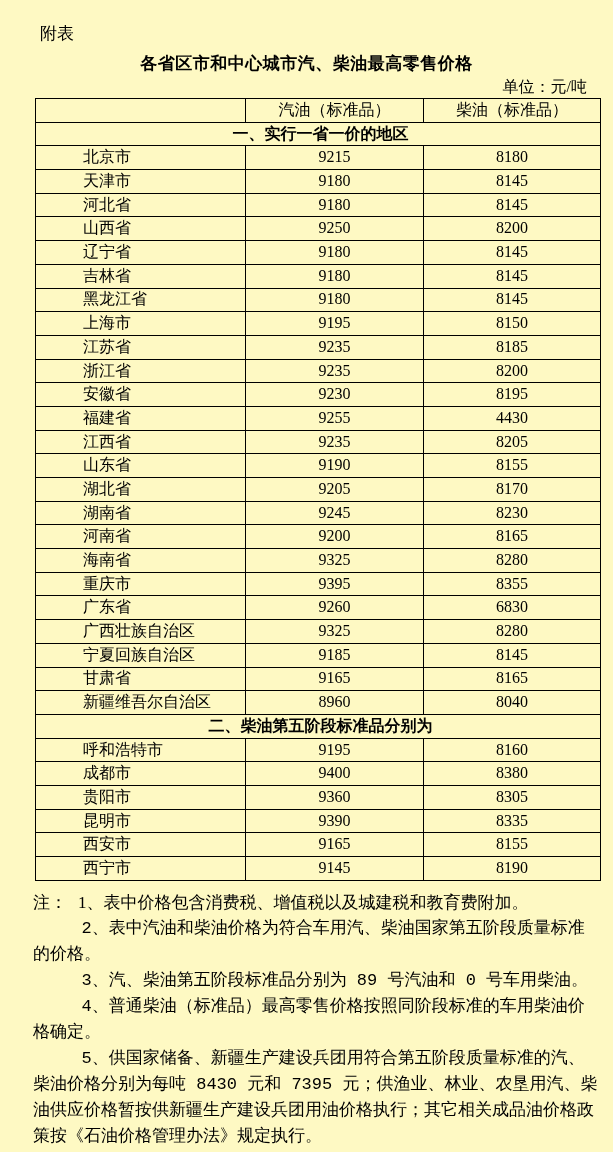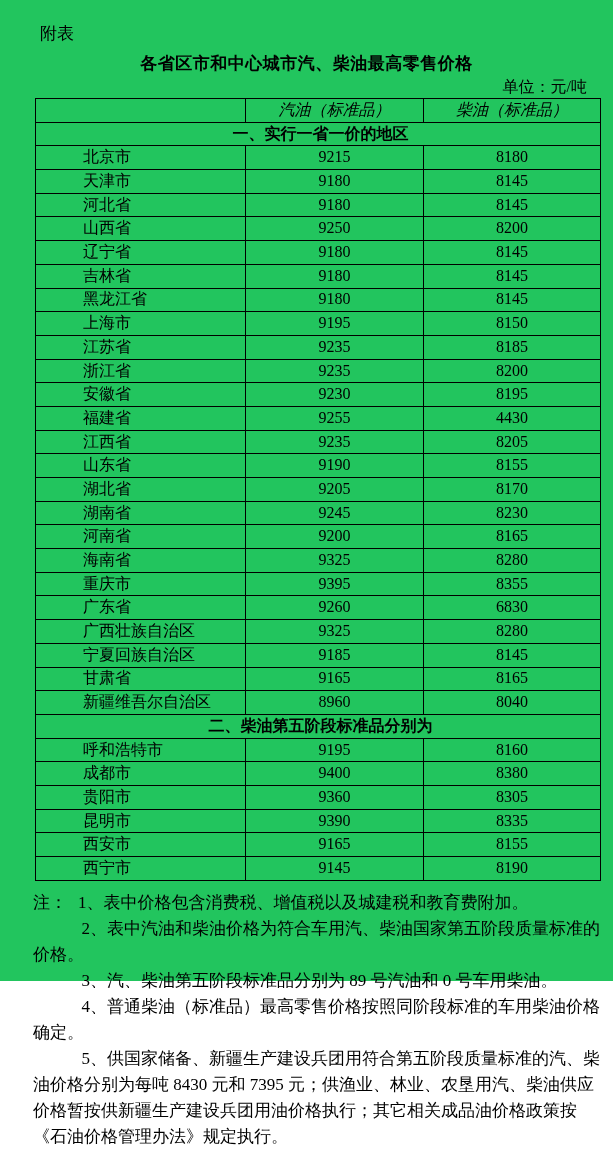--- a/index.html
+++ b/index.html
@@ -10,22 +10,22 @@
   body {
     width: 613px;
     height: 1152px;
     overflow: hidden;
     color: #000000;
     font-family: "Liberation Serif", "DejaVu Serif", serif;
   }
   .page {
     position: relative;
     width: 613px;
-    height: 981px;
-    background: #22c55e;
+    height: 1152px;
+    background: #fef9c3;
   }
   .annex {
     position: absolute;
     left: 40px;
     top: 24px;
     font-size: 17px;
     line-height: 20px;
   }
   .title {
     position: absolute;
@@ -60,21 +60,20 @@
     border: 1px solid #000000;
     height: 22.7px;
     padding: 0;
     font-weight: normal;
     line-height: 1.05;
     overflow: hidden;
     white-space: nowrap;
   }
   .price-table th {
     text-align: center;
-    font-style: italic;
   }
   .price-table td.region {
     text-align: left;
     padding-left: 47px;
   }
   .price-table td.value {
     text-align: center;
   }
   .price-table td.section-cell {
     text-align: center;
@@ -87,20 +86,21 @@
     top: 890px;
     width: 567px;
     font-size: 17px;
     line-height: 26px;
   }
   .note {
     margin: 0;
   }
   .note.indent {
     text-indent: 2.85em;
+    font-family: Liberation Mono, monospace;
   }
   .prefix-gap {
     display: inline-block;
     width: 11px;
   }
 </style>
 </head>
 <body>
 
 <div class="page">

